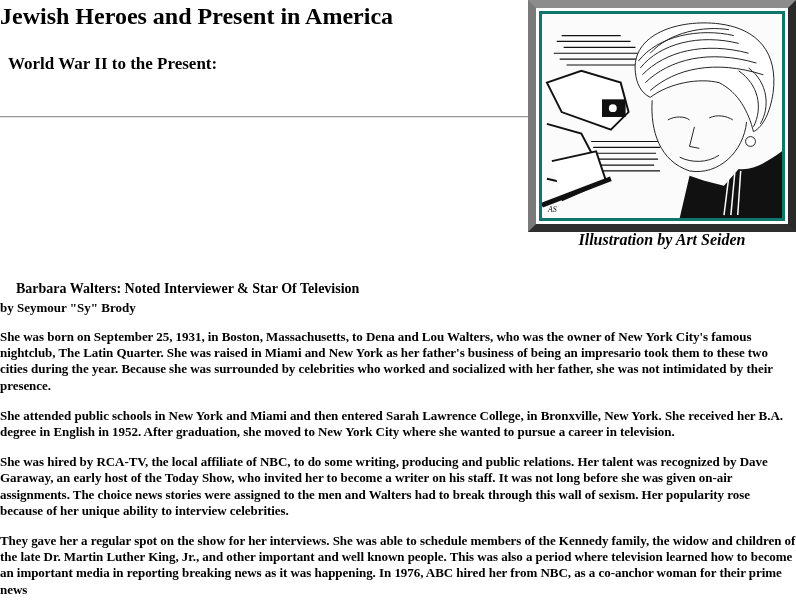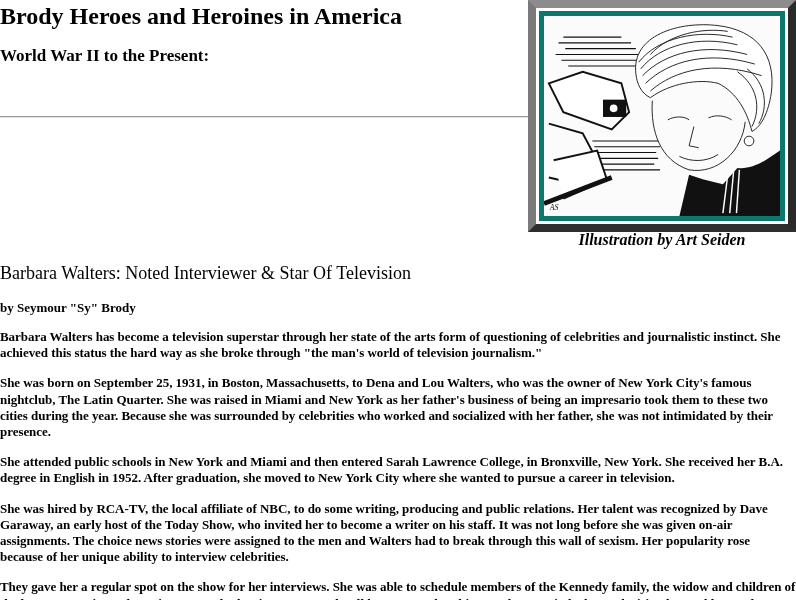--- a/index.html
+++ b/index.html
@@ -6,60 +6,60 @@
     body {
       width: 796px; height: 600px; overflow: hidden; position: relative;
       font-family: "Liberation Serif", "DejaVu Serif", serif; color: #000;
     }
     .header-block { position: absolute; left: 0; top: 0; width: 528px; }
     h1.site-title {
       margin: 0; position: absolute; left: 0; top: 2px;
       font-size: 24px; font-weight: bold; line-height: 28px; white-space: nowrap;
     }
     h3.subtitle {
-      margin: 0; position: absolute; left: 0; top: 46px;
+      margin: 8px; position: absolute; left: 0; top: 46px;
       font-size: 17px; font-weight: bold; line-height: 20px; white-space: nowrap;
     }
     .hrule {
       position: absolute; left: 0; top: 116px; width: 528px; height: 0;
       border-top: 1px solid #9a9a9a; border-bottom: 1px solid #e0e0e0;
     }
     .illustration {
       position: absolute; left: 528px; top: 0; width: 268px; height: 232px;
       box-sizing: border-box;
       border-top: 8px solid #8c8c8c; border-left: 8px solid #7a7a7a;
       border-right: 8px solid #2a2a2a; border-bottom: 8px solid #2e2e2e;
       background: #ffffff;
     }
     .illustration .inner {
       position: absolute; left: 3px; top: 3px; right: 3px; bottom: 3px;
-      border: 5px solid #0f766e; background: #be185d; overflow: hidden;
+      border: 3px solid #0f766e; background: #be185d; overflow: hidden;
     }
     .caption {
       position: absolute; left: 528px; top: 233px; width: 268px; text-align: center;
       font-size: 16px; font-style: italic; font-weight: bold; line-height: 14px;
     }
     h2.article-title {
-      margin: 0; position: absolute; left: 0; top: 262px;
-      font-size: 18px; font-weight: normal; line-height: 22px; white-space: nowrap;
+      margin: 16px; position: absolute; left: 0; top: 262px;
+      font-size: 14px; font-weight: bold; line-height: 22px; white-space: nowrap;
     }
     .byline {
       position: absolute; left: 0; top: 300px; font-size: 13px; font-weight: bold; line-height: 16px;
     }
     .article-body { position: absolute; left: 0; top: 329px; width: 796px; }
     .article-body p {
       margin: 0 0 14px 0; font-size: 13px; font-weight: bold; line-height: 16.2px;
       letter-spacing: -0.05px;
     }
   </style>
 </head>
 <body>
 
 <div class="header-block">
-  <h1 class="site-title">Brody Heroes and Heroines in America</h1>
+  <h1 class="site-title">Jewish Heroes and Present in America</h1>
   <h3 class="subtitle">World War II to the Present:</h3>
 </div>
 <div class="hrule"></div>
 
 <div class="illustration">
   <div class="inner" title="Illustration of Barbara Walters beside a television camera">
     <svg width="100%" height="100%" viewBox="0 0 244 208" preserveAspectRatio="none">
       <rect x="0" y="0" width="244" height="208" fill="#fbfbfb"></rect>
       <g stroke="#111" stroke-width="1.2">
         <line x1="20" y1="22" x2="80" y2="22"></line>
@@ -109,18 +109,17 @@
       <text x="6" y="202" font-size="8" font-style="italic" fill="#111">AS</text>
     </svg>
   </div>
 </div>
 <div class="caption">Illustration by Art Seiden</div>
 
 <h2 class="article-title">Barbara Walters: Noted Interviewer &amp; Star Of Television</h2>
 <div class="byline">by Seymour "Sy" Brody</div>
 
 <div class="article-body">
-  <p>Barbara Walters has become a television superstar through her state of the arts form of questioning of celebrities and journalistic instinct. She achieved this status the hard way as she broke through "the man's world of television journalism."</p>
   <p>She was born on September 25, 1931, in Boston, Massachusetts, to Dena and Lou Walters, who was the owner of New York City's famous nightclub, The Latin Quarter. She was raised in Miami and New York as her father's business of being an impresario took them to these two cities during the year. Because she was surrounded by celebrities who worked and socialized with her father, she was not intimidated by their presence.</p>
   <p>She attended public schools in New York and Miami and then entered Sarah Lawrence College, in Bronxville, New York. She received her B.A. degree in English in 1952. After graduation, she moved to New York City where she wanted to pursue a career in television.</p>
   <p>She was hired by RCA-TV, the local affiliate of NBC, to do some writing, producing and public relations. Her talent was recognized by Dave Garaway, an early host of the Today Show, who invited her to become a writer on his staff. It was not long before she was given on-air assignments. The choice news stories were assigned to the men and Walters had to break through this wall of sexism. Her popularity rose because of her unique ability to interview celebrities.</p>
   <p>They gave her a regular spot on the show for her interviews. She was able to schedule members of the Kennedy family, the widow and children of the late Dr. Martin Luther King, Jr., and other important and well known people. This was also a period where television learned how to become an important media in reporting breaking news as it was happening. In 1976, ABC hired her from NBC, as a co-anchor woman for their prime news</p>
 </div>
 
 </body></html>

